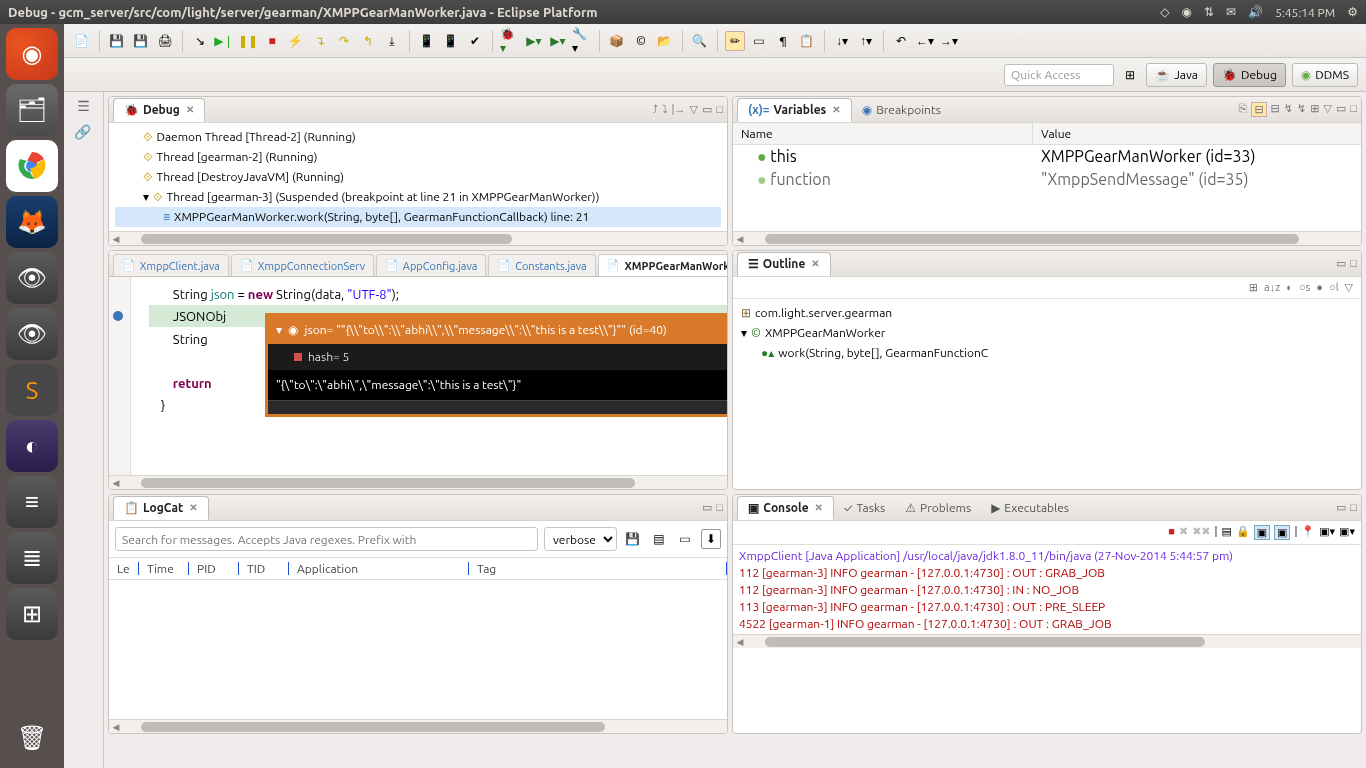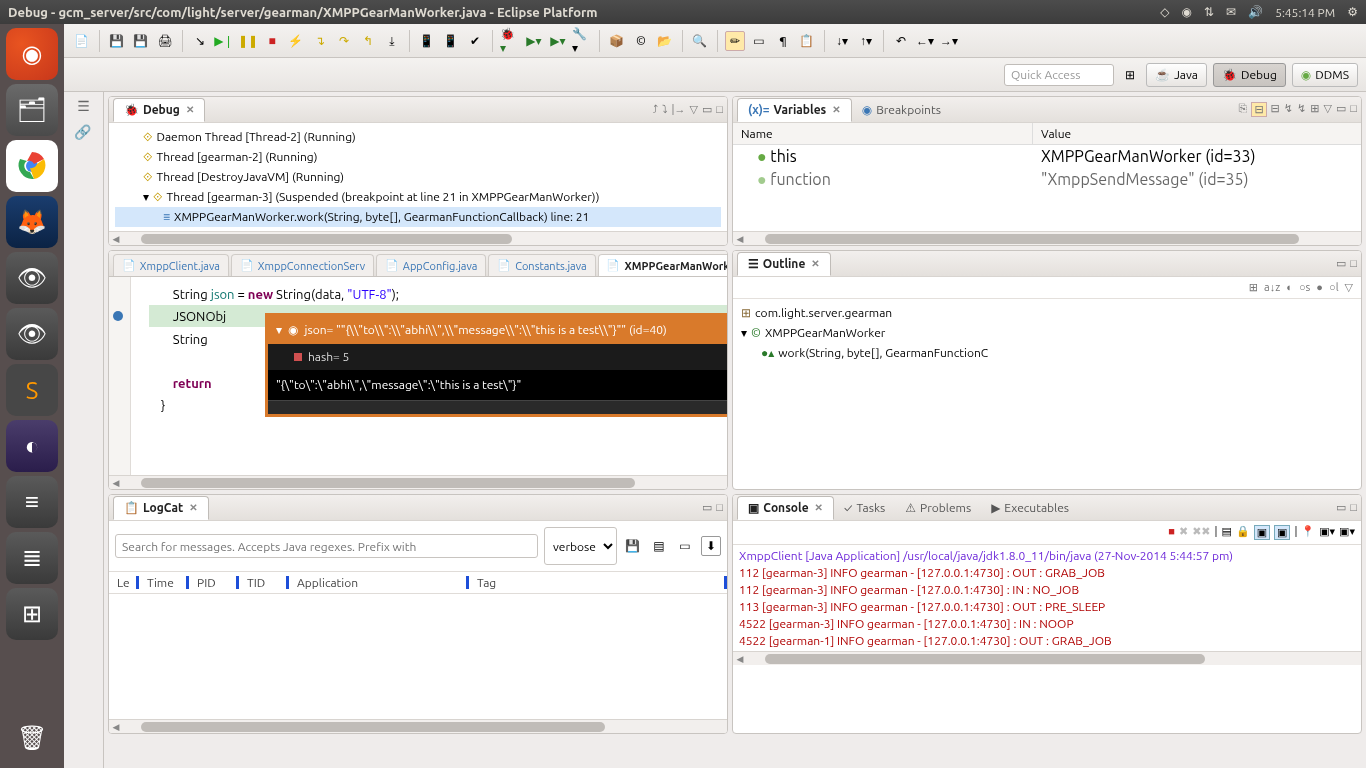--- a/index.html
+++ b/index.html
@@ -93,23 +93,23 @@
 
 .outline-panel { grid-column: 2; grid-row: 2; }
 .outline-tools { display: flex; gap: 6px; justify-content: flex-end; padding: 4px 8px; border-bottom: 1px solid #e4e0dc; font-size: 11px; color: #777; }
 .outline-tree { padding: 4px 8px; font-size: 12px; line-height: 20px; }
 .o-row { display: flex; align-items: center; gap: 4px; white-space: nowrap; }
 
 
 .logcat-panel { grid-column: 1; grid-row: 3; }
 .logcat-toolbar { display: flex; align-items: center; gap: 6px; padding: 6px; border-bottom: 1px solid #e0dcd8; }
 .logcat-search { flex: 1; height: 24px; border: 1px solid #c8c4c0; border-radius: 3px; padding: 0 6px; font-size: 12px; color: #999; background: #fff; }
-.logcat-select { height: 38px; border: 1px solid #c8c4c0; border-radius: 3px; font-size: 12px; background: #fff; padding: 0 4px; }
+.logcat-select { height: 24px; border: 1px solid #c8c4c0; border-radius: 3px; font-size: 12px; background: #fff; padding: 0 4px; }
 .logcat-headers { display: flex; font-size: 12px; color: #444; padding: 4px 0; border-bottom: 1px solid #e0dcd8; }
-.logcat-headers div { padding: 0 8px; border-right: 3px solid #1d4ed8; }
+.logcat-headers div { padding: 0 8px; border-right: 1px solid #1d4ed8; }
 
 
 .console-panel { grid-column: 2; grid-row: 3; }
 .console-tools { display: flex; justify-content: flex-end; gap: 4px; padding: 4px 6px; border-bottom: 1px solid #e0dcd8; font-size: 11px; }
 .console-body { padding: 2px 6px; font-family: "DejaVu Sans Mono", monospace; font-size: 12px; line-height: 17px; overflow: hidden; }
 .console-title { color: #6d28d9; white-space: nowrap; overflow: hidden; text-overflow: ellipsis; }
 .console-line { color: #b00000; white-space: nowrap; }
 
 
 .statusbar { grid-column: 1 / span 2; grid-row: 4; display: flex; align-items: center; font-size: 12px; color: #444; background: #efeceb; border-top: 1px solid #d0ccc8; }
@@ -490,21 +490,20 @@
           <span>|</span>
           <span>📍</span>
           <span>▣▾</span>
           <span>▣▾</span>
         </div>
         <div class="console-body">
           <div class="console-title">XmppClient [Java Application] /usr/local/java/jdk1.8.0_11/bin/java (27-Nov-2014 5:44:57 pm)</div>
           <div class="console-line">112 [gearman-3] INFO gearman - [127.0.0.1:4730] : OUT : GRAB_JOB</div>
           <div class="console-line">112 [gearman-3] INFO gearman - [127.0.0.1:4730] : IN : NO_JOB</div>
           <div class="console-line">113 [gearman-3] INFO gearman - [127.0.0.1:4730] : OUT : PRE_SLEEP</div>
-          <div class="console-line">4522 [gearman-3] INFO gearman - [127.0.0.1:4730] : IN : NOOP</div>
           <div class="console-line">4522 [gearman-1] INFO gearman - [127.0.0.1:4730] : OUT : GRAB_JOB</div>
         </div>
         <div class="hscroll">
             <span class="sb-arrow">◀</span>
             <div class="hscroll-thumb" style="width:70%;"></div>
           </div>
       </div>
 
     </div>
   </div>

